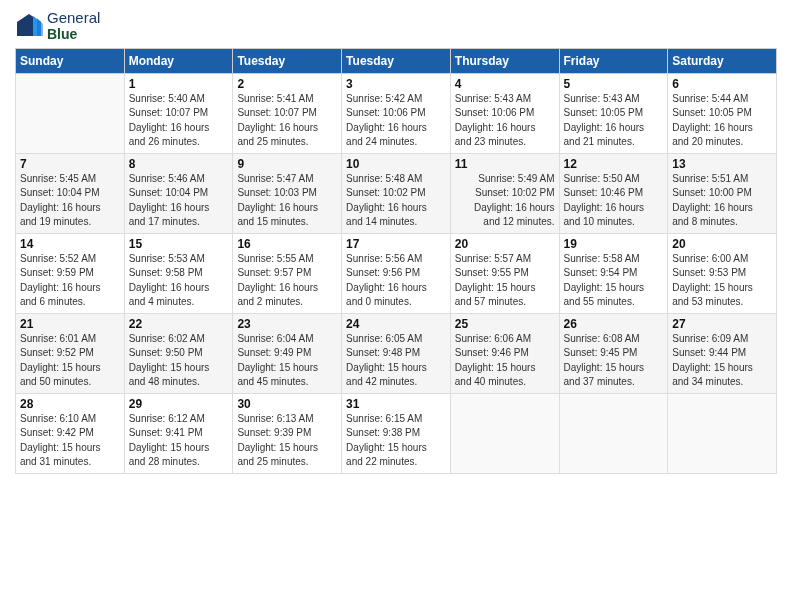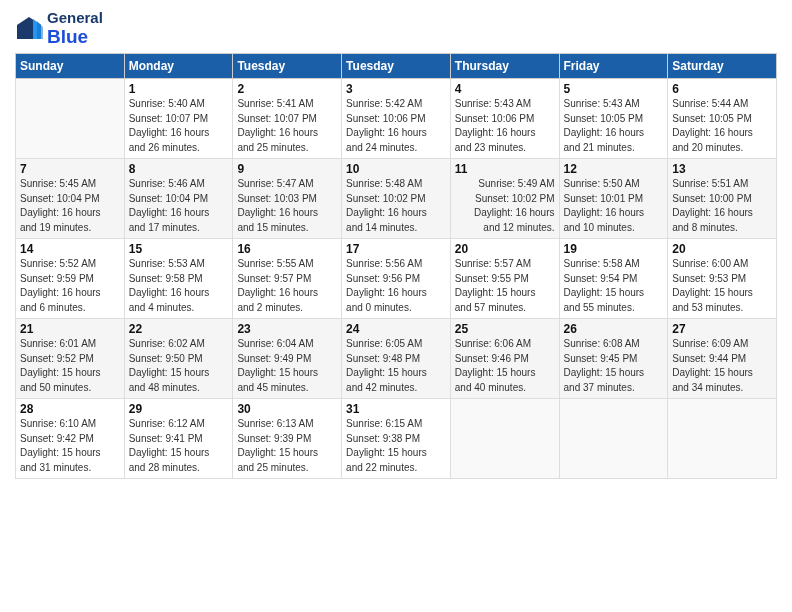--- a/index.html
+++ b/index.html
@@ -87,22 +87,22 @@
 
 <div class="page">
   <div class="header">
     <div class="logo">
       <svg class="logo-icon" viewBox="0 0 28 28">
         <polygon points="14,2 26,10 26,24 2,24 2,10" fill="#1a3a6b"></polygon>
         <polygon points="18,4 26,10 26,24 18,24" fill="#2196F3"></polygon>
         <polygon points="22,6 28,12 28,24 22,24" fill="#1565C0" opacity="0.5"></polygon>
       </svg>
       <div>
-        <div style="font-size:15px;font-weight:bold;color:#1a3a6b;line-height:1.1;">General</div>
-        <div style="font-size:19px;font-weight:bold;color:#1d4ed8;line-height:1.1;">Blue</div>
+        <div style="font-size:15px;font-weight:normal;color:#1a3a6b;line-height:1.1;">General</div>
+        <div style="font-size:14px;font-weight:bold;color:#14532d;line-height:1.1;">Blue</div>
       </div>
     </div>
     <div class="title-block">
       <div class="main-title"></div>
       <div class="subtitle"></div>
     </div>
   </div>
 
   <table>
     <thead>
@@ -194,21 +194,21 @@
           <td>
             <span class="day-num">11</span>
             <div class="day-info" style="white-space: pre-line; text-align: right;">Sunrise: 5:49 AM
 Sunset: 10:02 PM
 Daylight: 16 hours
 and 12 minutes.</div>
           </td>
           <td>
             <span class="day-num">12</span>
             <div class="day-info" style="white-space: pre-line;">Sunrise: 5:50 AM
-Sunset: 10:01 PM
+Sunset: 10:46 PM
 Daylight: 16 hours
 and 10 minutes.</div>
           </td>
           <td>
             <span class="day-num">13</span>
             <div class="day-info" style="white-space: pre-line;">Sunrise: 5:51 AM
 Sunset: 10:00 PM
 Daylight: 16 hours
 and 8 minutes.</div>
           </td>

